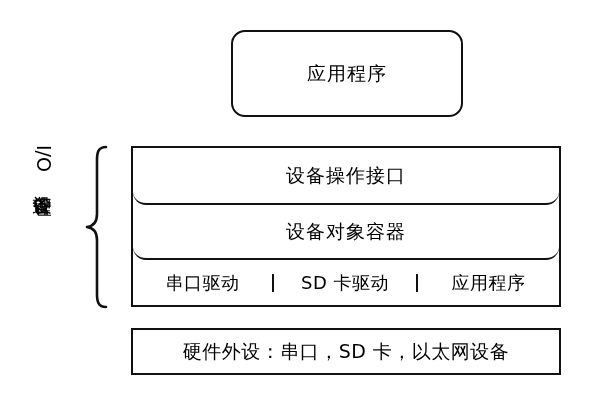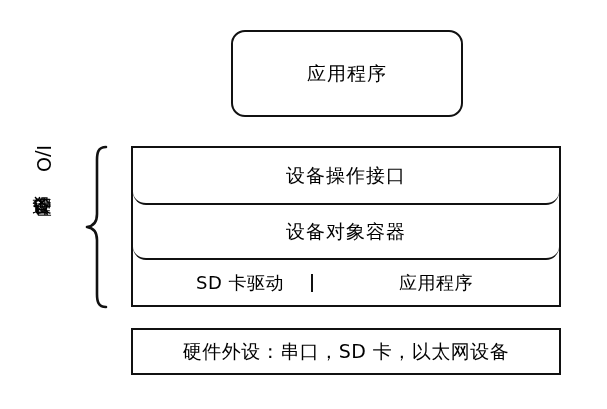--- a/index.html
+++ b/index.html
@@ -121,21 +121,21 @@
   }
 
   .driver-cell {
     box-sizing: border-box;
     display: flex;
     align-items: center;
     justify-content: center;
     background: #ffffff;
   }
   .driver-cell.c0 { flex: 0 0 141px; border-right: 2.5px solid #111111; }
-  .driver-cell.c1 { flex: 0 0 144px; border-right: 2.5px solid #111111; margin-left: 36px; }
+  .driver-cell.c1 { flex: 0 0 144px; border-right: 2.5px solid #111111; }
   .driver-cell.c2 { flex: 1 1 auto; }
   .driver-cell .label {
     font-size: 18px;
     letter-spacing: 0.5px;
     line-height: 1;
   }
 
   
   .hw-box {
     position: absolute;
@@ -180,20 +180,23 @@
 
     <div class="layer layer-1">
       <span class="label">设备操作接口</span>
     </div>
 
     <div class="layer layer-2">
       <span class="label">设备对象容器</span>
     </div>
 
     <div class="layer layer-3">
+      <div class="driver-cell c0">
+        <span class="label">串口驱动</span>
+      </div>
       <div class="driver-cell c1">
         <span class="label">SD 卡驱动</span>
       </div>
       <div class="driver-cell c2">
         <span class="label">应用程序</span>
       </div>
     </div>
 
   </div>
 

